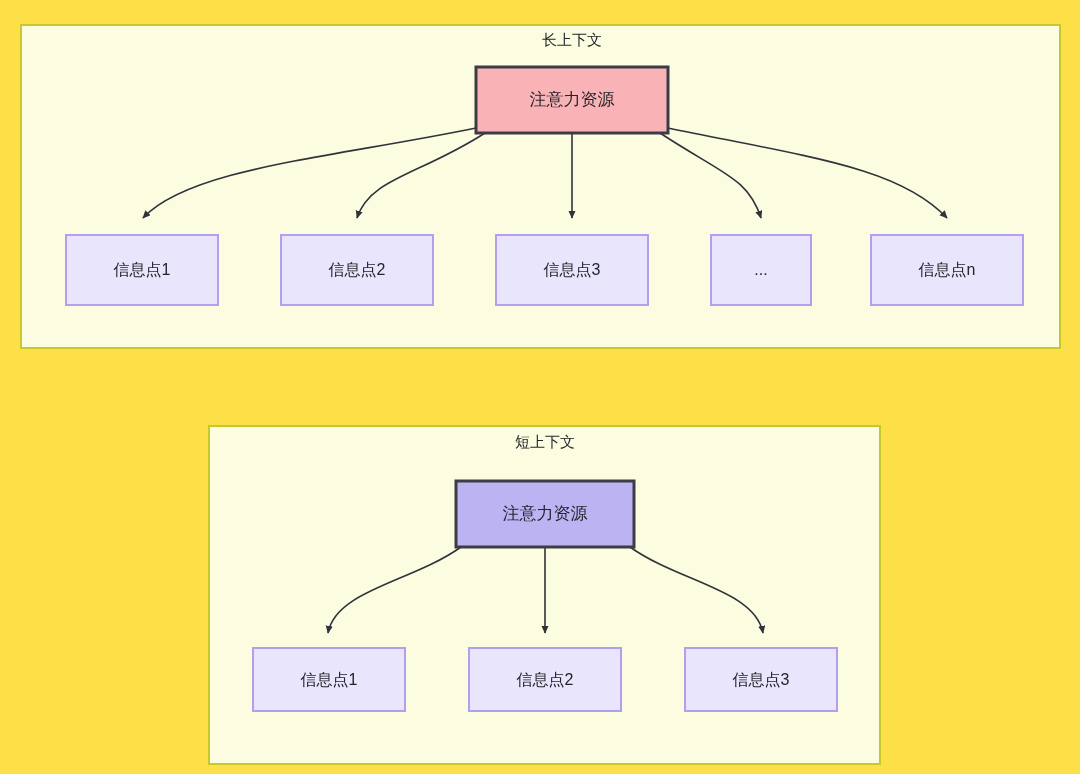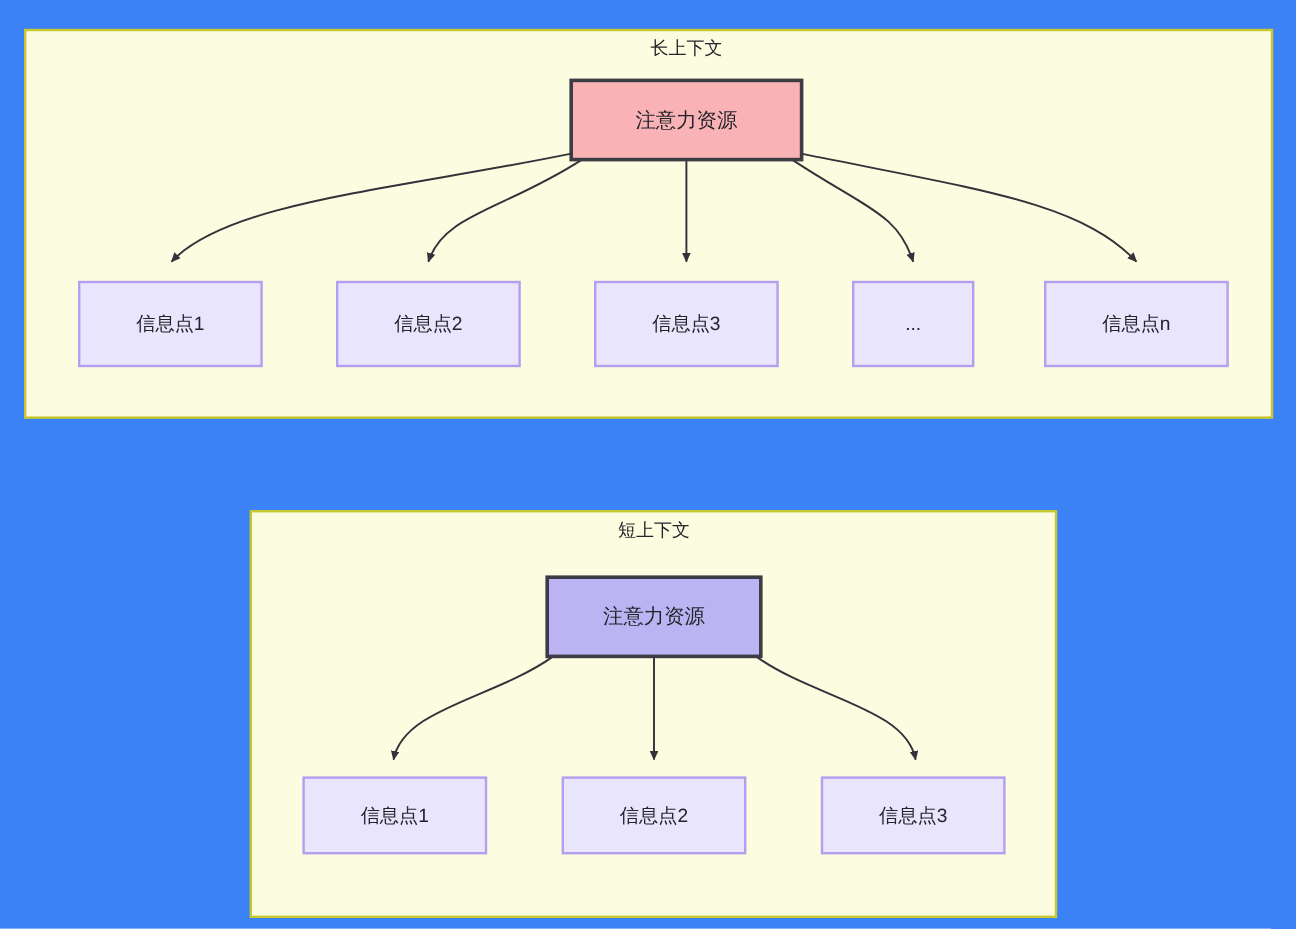--- a/index.html
+++ b/index.html
@@ -11,21 +11,21 @@
   body {
     width: 1080px;
     height: 774px;
     font-family: "Liberation Sans", "DejaVu Sans", sans-serif;
     overflow: hidden;
   }
   #canvas {
     position: relative;
     width: 1080px;
     height: 774px;
-    background: #3b82f6;
+    background: #fde047;
   }
   svg.diagram-layer {
     position: absolute;
     left: 0;
     top: 0;
     width: 1080px;
     height: 774px;
   }
   .container-rect {
     fill: #fcfce0;

